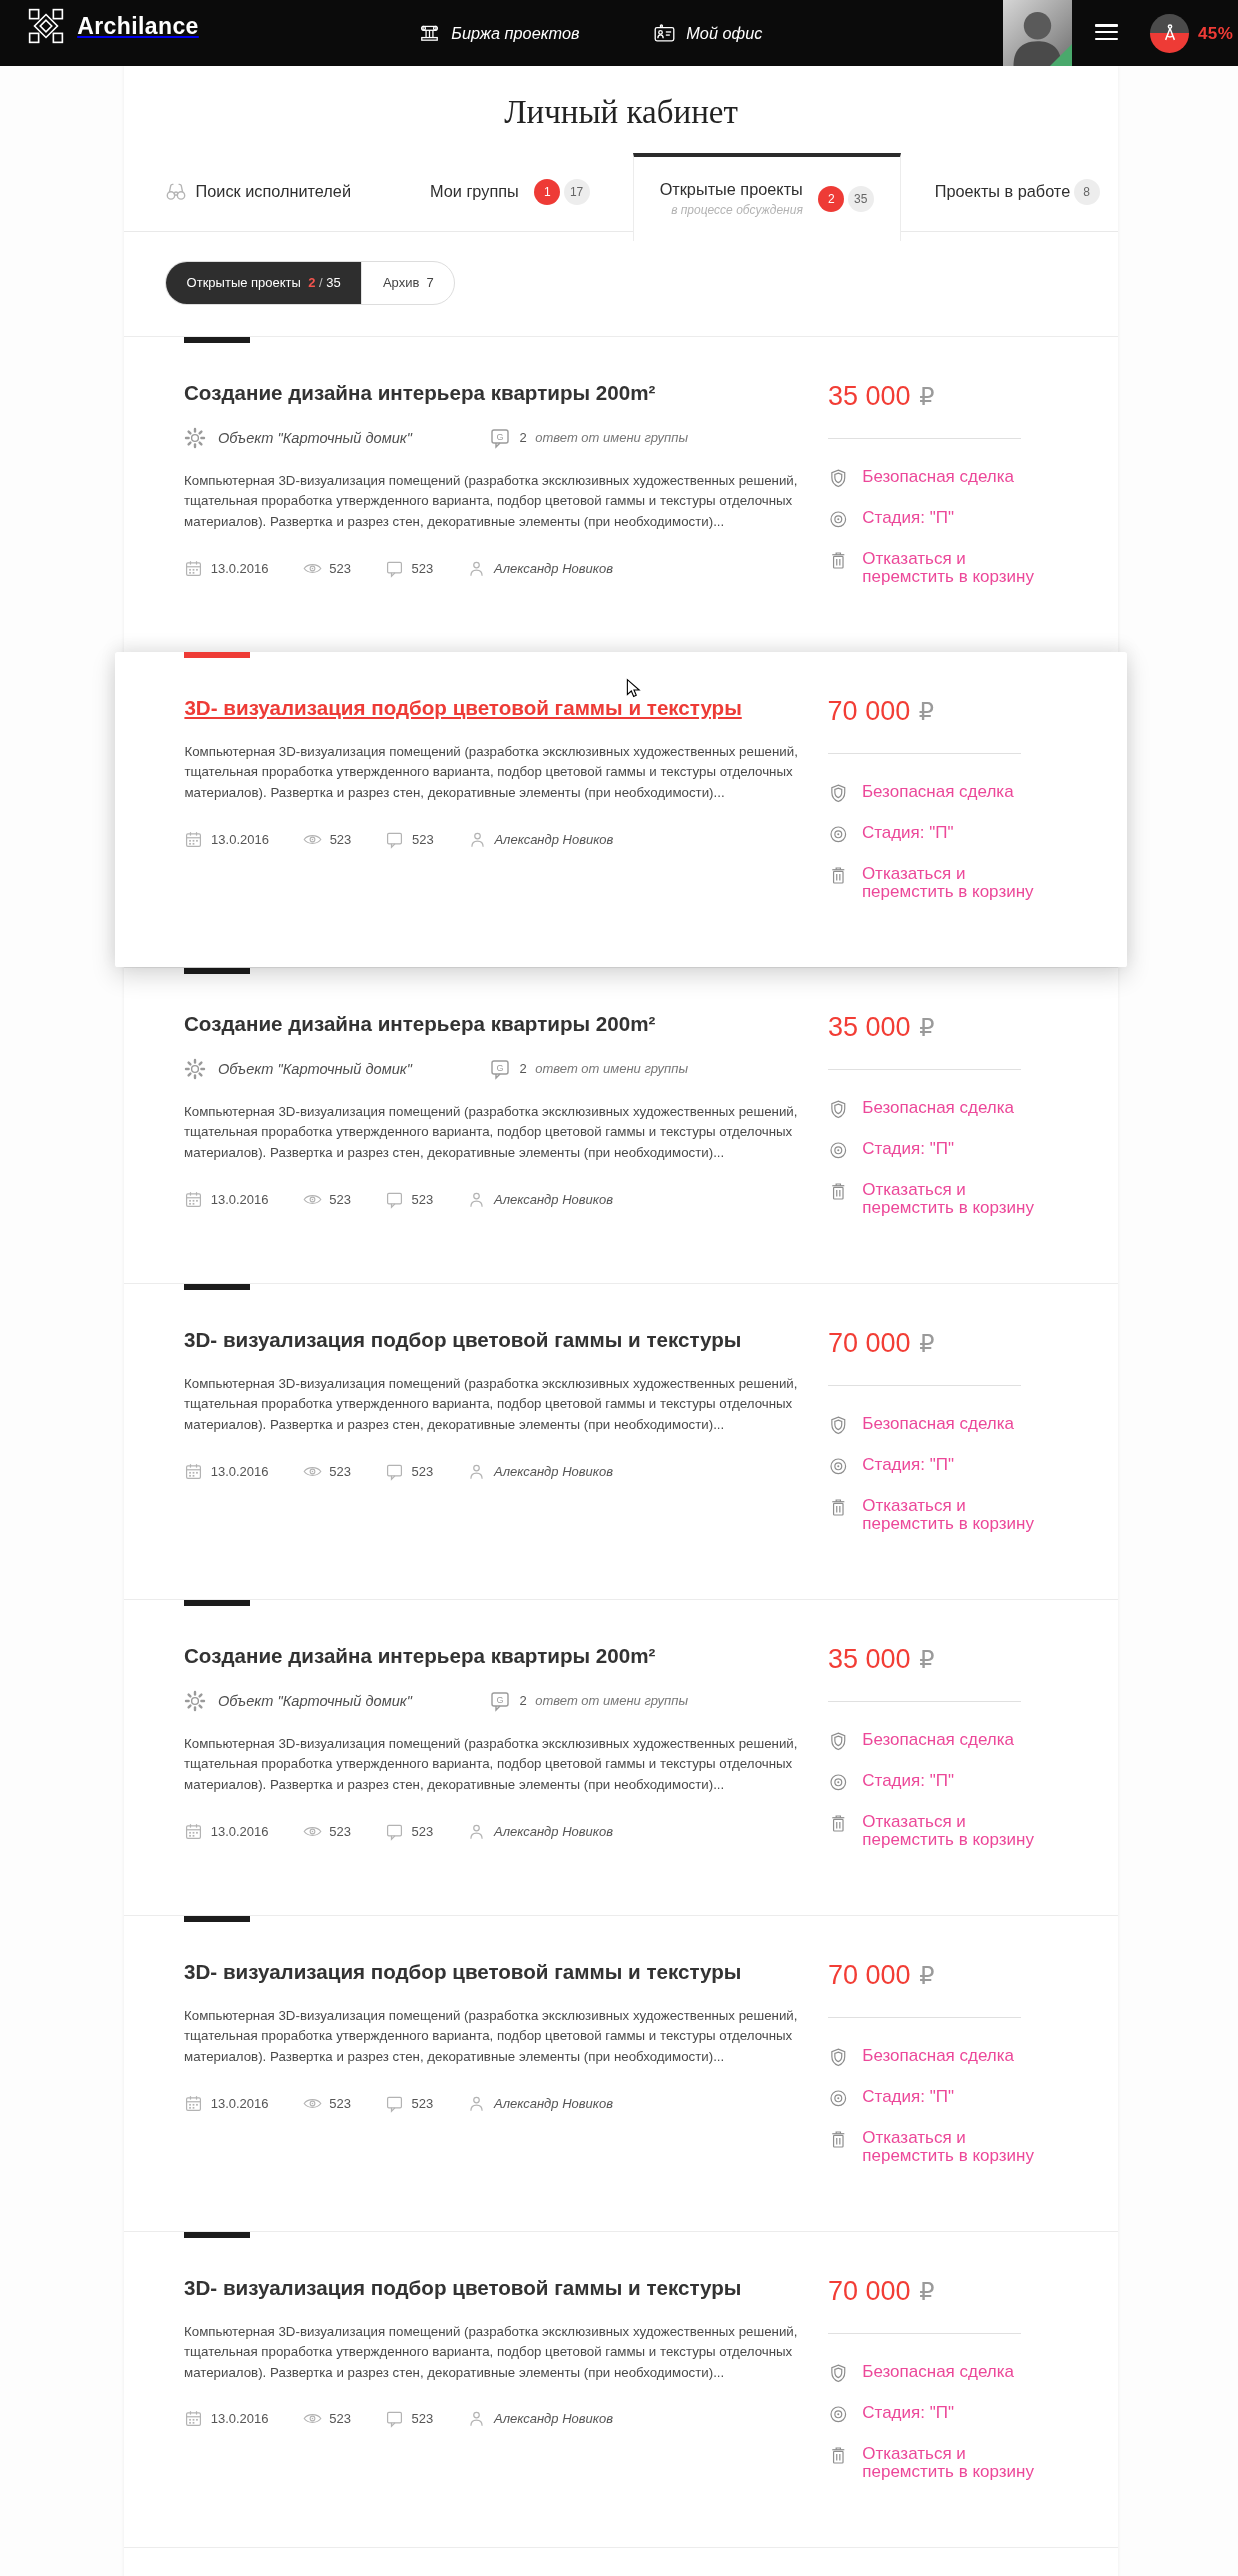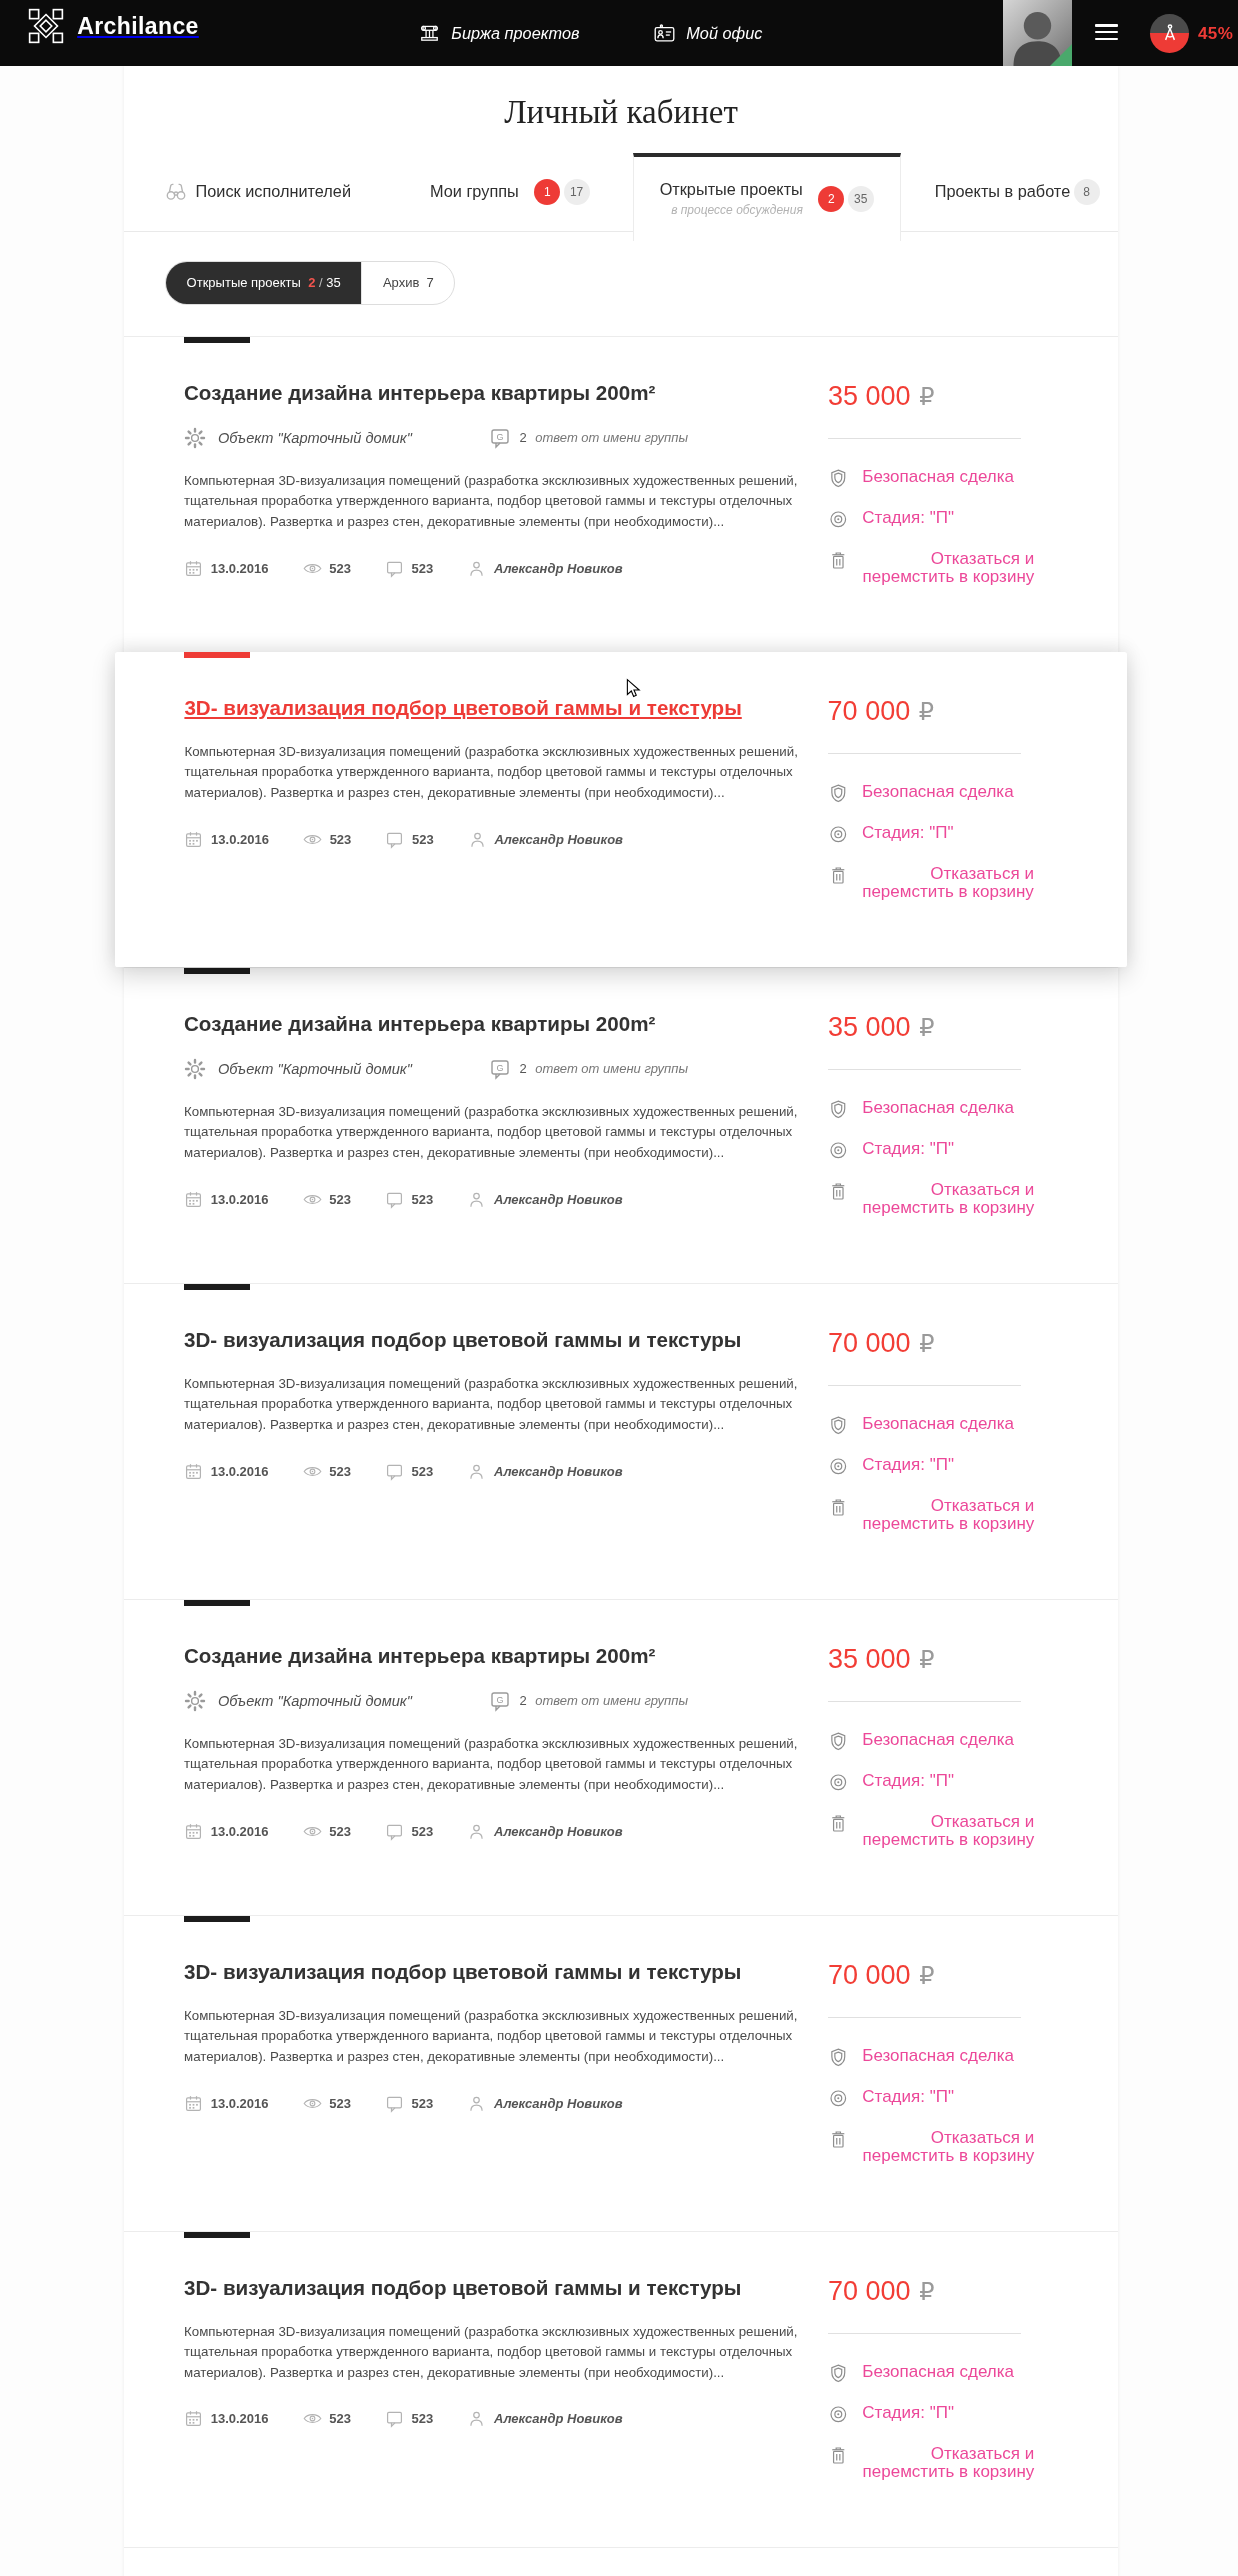--- a/index.html
+++ b/index.html
@@ -74,31 +74,31 @@
   .card-side { flex: 0 0 242px; margin-left: auto; }
   .card-title { font-size: 20.6px; font-weight: 700; color: #333; text-decoration: none; }
   .card--hover .card-title { color: #ee3b36; text-decoration: underline; }
   .card-meta { display: flex; align-items: center; gap: 12px; margin-top: 22px; color: #555; }
   .card-meta svg { width: 22px; height: 22px; stroke: #9a9a9a; fill: none; stroke-width: 1.4; }
   .meta-object { font-size: 14.6px; font-style: italic; color: #4f4f4f; }
   .meta-replies { display: flex; align-items: center; gap: 8.6px; margin-left: 65px; }
   .replies-count { font-size: 13px; color: #555; }
   .replies-label { font-size: 13px; font-style: italic; color: #777; }
   .card-desc { font-size: 13.3px; line-height: 20.6px; color: #4a4a4a; margin-top: 22px; }
-  .card-stats { display: flex; margin-top: 26px; color: #555; font-size: 13px; font-weight: bold; }
+  .card-stats { display: flex; margin-top: 26px; color: #555; font-size: 13px; }
   .stat { display: flex; align-items: center; gap: 7.7px; margin-right: 34px; }
   .stat svg { width: 19px; height: 19px; stroke: #b3b3b3; fill: none; stroke-width: 1.4; }
   .stat--author span { font-style: italic; }
   .price { font-size: 27px; color: #f23d35; white-space: nowrap; }
   .price-cur { font-size: 24px; color: #9a9a9a; margin-left: 8.6px; }
   .side-divider { width: 193px; border-top: 0.9px solid #e0e0e0; margin: 26px 0 29px; }
   .side-item { display: flex; align-items: flex-start; gap: 13.7px; margin-bottom: 20.6px; font-size: 17px; color: #ec4899; }
   .side-item svg { width: 20.6px; height: 20.6px; stroke: #8d8d8d; fill: none; stroke-width: 1.4; flex: 0 0 auto; }
   .side-item span { max-width: 172px; line-height: 18px; }
-  .side-item--action { cursor: pointer; text-align: right; }
+  .side-item--action { cursor: pointer; }
 
   
   .pagination { display: flex; align-items: center; justify-content: center; padding: 55px 0 79px; }
 
   
   .cursor { position: absolute; left: 623px; top: 678px; z-index: 50; pointer-events: none; }
 </style>
 </head>
 <body>
 

